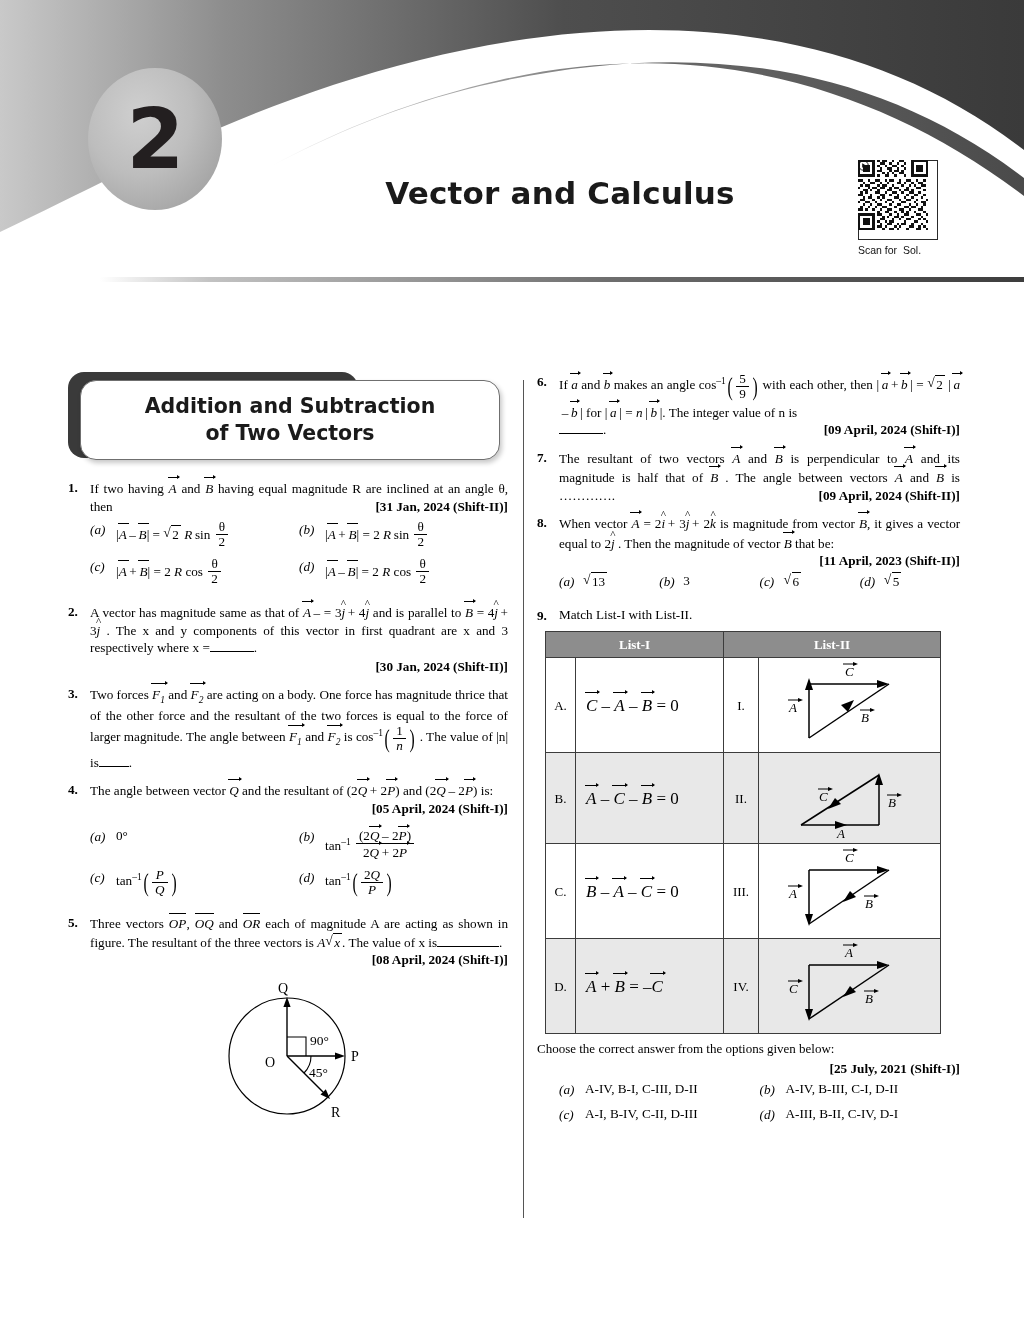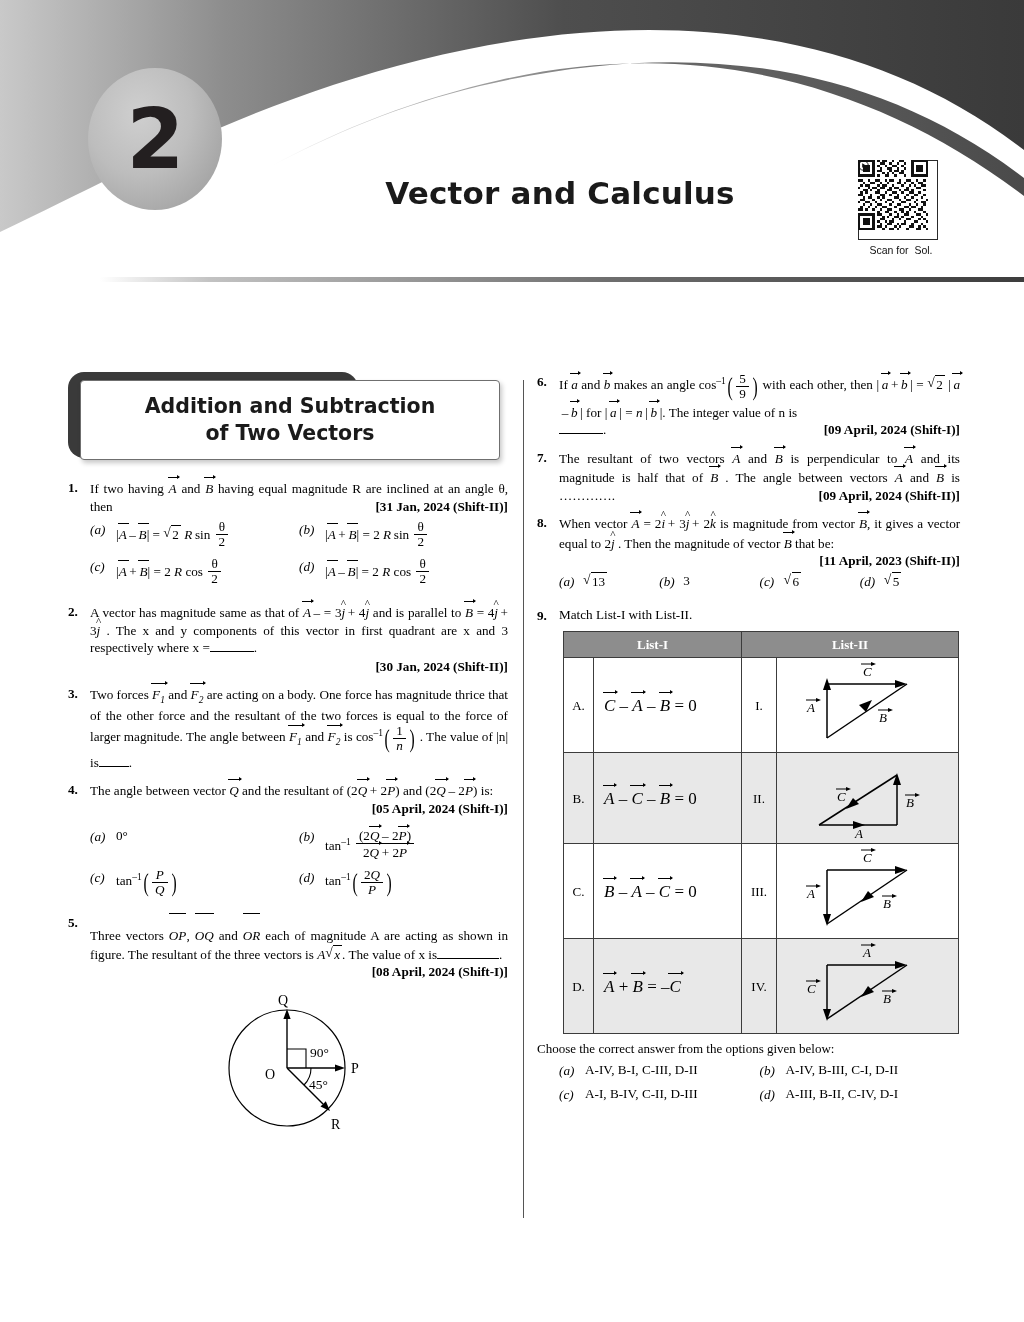--- a/index.html
+++ b/index.html
@@ -36,21 +36,21 @@
     font-family: "DejaVu Sans", sans-serif;
     font-weight: bold; font-size: 31px; color: #1a1a1a;
     letter-spacing: 0.2px;
   }
 
   .qr-wrap { position: absolute; left: 858px; top: 160px; width: 86px; }
   .qr-box { width: 80px; height: 80px; border: 1px solid #2a2a2a; background: #fff; padding: 4px; }
   .qr-box svg { display: block; }
   .qr-caption {
     margin-top: 4px; font-family: "Liberation Sans", sans-serif;
-    font-size: 10.5px; color: #111; text-align: center; white-space: nowrap;
+    font-size: 10.5px; color: #111; white-space: nowrap;
   }
   .play-ico { display: inline-block; vertical-align: -1px; }
 
   
   .content { position: absolute; left: 0; top: 372px; width: 1024px; height: 850px; }
   .col-div {
     position: absolute; left: 523px; top: 8px; width: 1px; height: 838px;
     background: #555;
   }
   .col { position: absolute; top: 0; font-size: 13.2px; line-height: 1.33; }
@@ -58,21 +58,21 @@
   .col-right { left: 537px; width: 423px; }
 
   
   .sec-head { position: relative; width: 432px; height: 88px; margin-bottom: 18px; }
   .sec-head .shadow {
     position: absolute; left: 0; top: 0; width: 290px; height: 86px;
     background: #3a3a3a; border-radius: 16px;
   }
   .sec-head .plate {
     position: absolute; left: 12px; top: 8px; width: 420px; height: 80px;
-    background: #fff; border: 1.5px solid #6f6f6f; border-radius: 4px;
+    background: #fff; border: 1.5px solid #6f6f6f; border-radius: 16px;
     box-shadow: 2px 3px 5px rgba(0,0,0,0.22);
     display: flex; flex-direction: column; align-items: center; justify-content: center;
     font-family: "DejaVu Sans", sans-serif; font-weight: bold;
     font-size: 20.5px; color: #1a1a1a; line-height: 1.32;
   }
 
   
   .q { display: flex; margin-bottom: 9px; }
   .q-num { width: 22px; flex: 0 0 22px; font-weight: bold; font-size: 13.2px; padding-top: 1px; }
   .q-body { flex: 1; text-align: justify; }
@@ -93,21 +93,21 @@
     content: ""; position: absolute; left: -1px; right: -2px; top: -1px;
     height: 5px;
     border-top: 1.1px solid #000;
   }
   .vec.arw::before {
     content: ""; position: absolute; right: -3px; top: -3px;
     border-left: 3.6px solid #000;
     border-top: 2.1px solid transparent;
     border-bottom: 2.1px solid transparent;
   }
-  .ovl { position: relative; display: inline-block; font-style: italic; padding-top: 14px; }
+  .ovl { position: relative; display: inline-block; font-style: italic; padding-top: 2px; }
   .ovl::after { content: ""; position: absolute; left: 0; right: 0; top: 0px; border-top: 1.1px solid #000; }
 
   .frac { display: inline-block; vertical-align: -0.52em; text-align: center; line-height: 1.08; margin: 0 2px; }
   .frac .n { display: block; border-bottom: 1.1px solid #000; padding: 0 3px; }
   .frac .d { display: block; padding: 0 3px; }
 
   .paren { display: inline-block; vertical-align: middle; font-size: 1.9em; font-weight: 300;
            line-height: 0.62; transform: scaleX(0.62); }
   .pgrp { display: inline-flex; align-items: center; vertical-align: -0.45em; }
 
@@ -667,21 +667,21 @@
           </div>
         </div>
       </div>
     </div>
 
     <div class="q" style="margin-bottom:2px;">
       <div class="q-num">9.</div>
       <div class="q-body nj">Match List-I with List-II.</div>
     </div>
 
-    <table class="mtable" style="margin-left:26px;">
+    <table class="mtable" style="margin-left:8px;">
       <thead>
         <tr>
           <th colspan="2">List-I</th>
           <th colspan="2">List-II</th>
         </tr>
       </thead>
       <tbody>
 
         <tr style="height:92px;">
           <td class="c-key">A.</td>
@@ -793,20 +793,21 @@
                 <path d="M89,48 L101,48" stroke="#000" stroke-width="1"></path>
                   <polygon points="104,48 99,46 99,50" fill="#000"></polygon>
               </svg>
             </div>
           </td>
         </tr>
       </tbody>
     </table>
 
     <div class="choose">Choose the correct answer from the options given below:</div>
+    <div style="text-align:right; font-weight:bold; font-size:13.2px; margin-top:2px;">[25 July, 2021 (Shift-I)]</div>
 
     <div class="ans-opts" style="margin-left:22px;">
       <div class="opt">
         <span class="opt-l">(a)</span>
         <span>A-IV, B-I, C-III, D-II</span>
       </div>
       <div class="opt">
         <span class="opt-l">(b)</span>
         <span>A-IV, B-III, C-I, D-II</span>
       </div>

